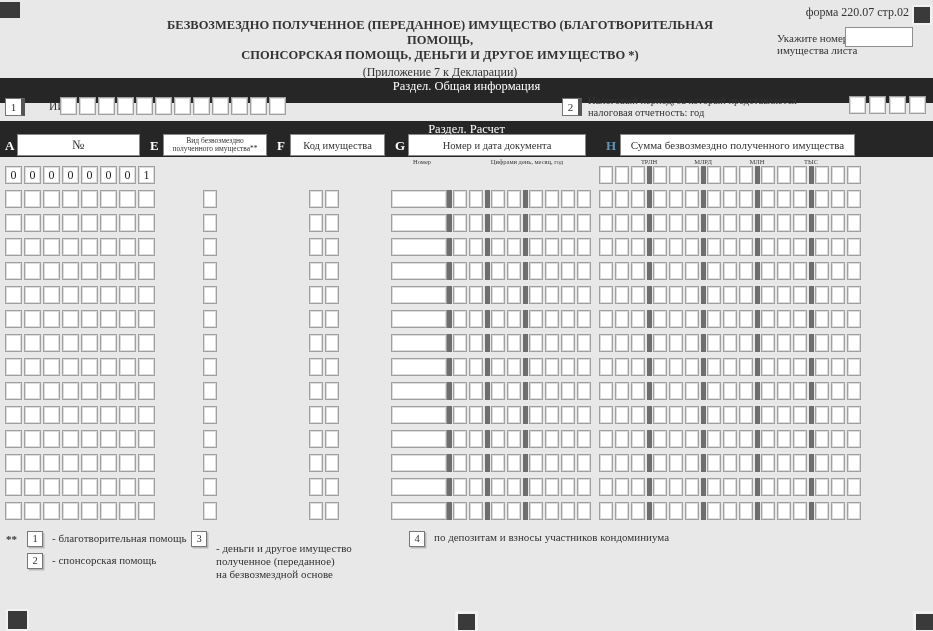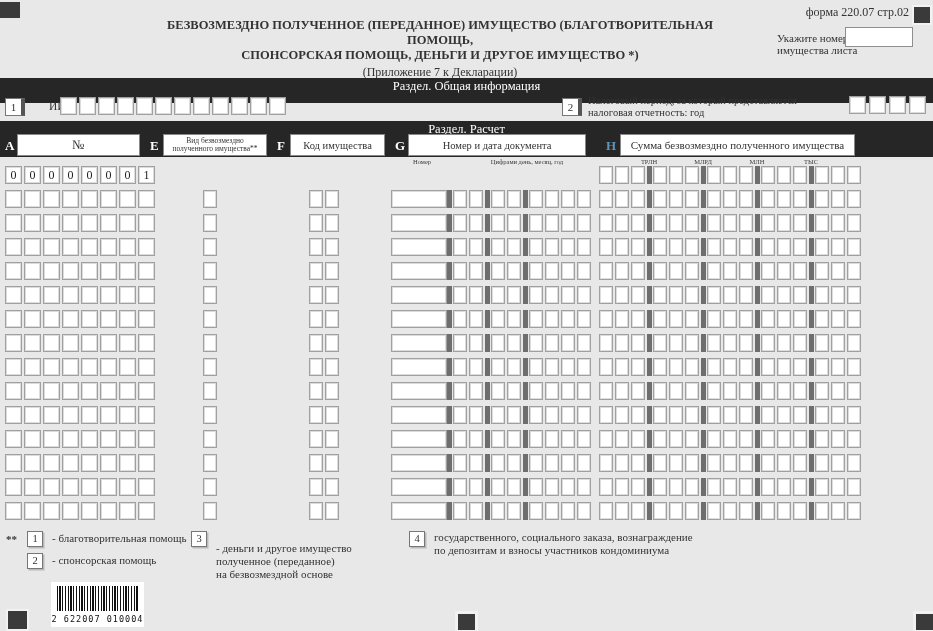--- a/index.html
+++ b/index.html
@@ -977,23 +977,18 @@
     <div class="fnbox" id="fn2-box">2</div>
     <div class="fntext" id="fn2-text">- спонсорская помощь</div>
     <div class="fnbox" id="fn3-box">3</div>
     <div class="fntext" id="fn3-text">
       <div>- деньги  и другое имущество</div>
       <div>полученное (переданное)</div>
       <div>на безвозмездной основе</div>
     </div>
     <div class="fnbox" id="fn4-box">4</div>
     <div class="fntext" id="fn4-text">
-      <div>государственного, социального заказа, вознаграждение</div>
       <div>по депозитам и взносы участников кондоминиума</div>
     </div>
   </div>
 
-  <div id="barcode">
-    <div id="barcode-bars"></div>
-    <div id="barcode-digits">2 622007 010004</div>
-  </div>
 
 </div>
 
 </body></html>

